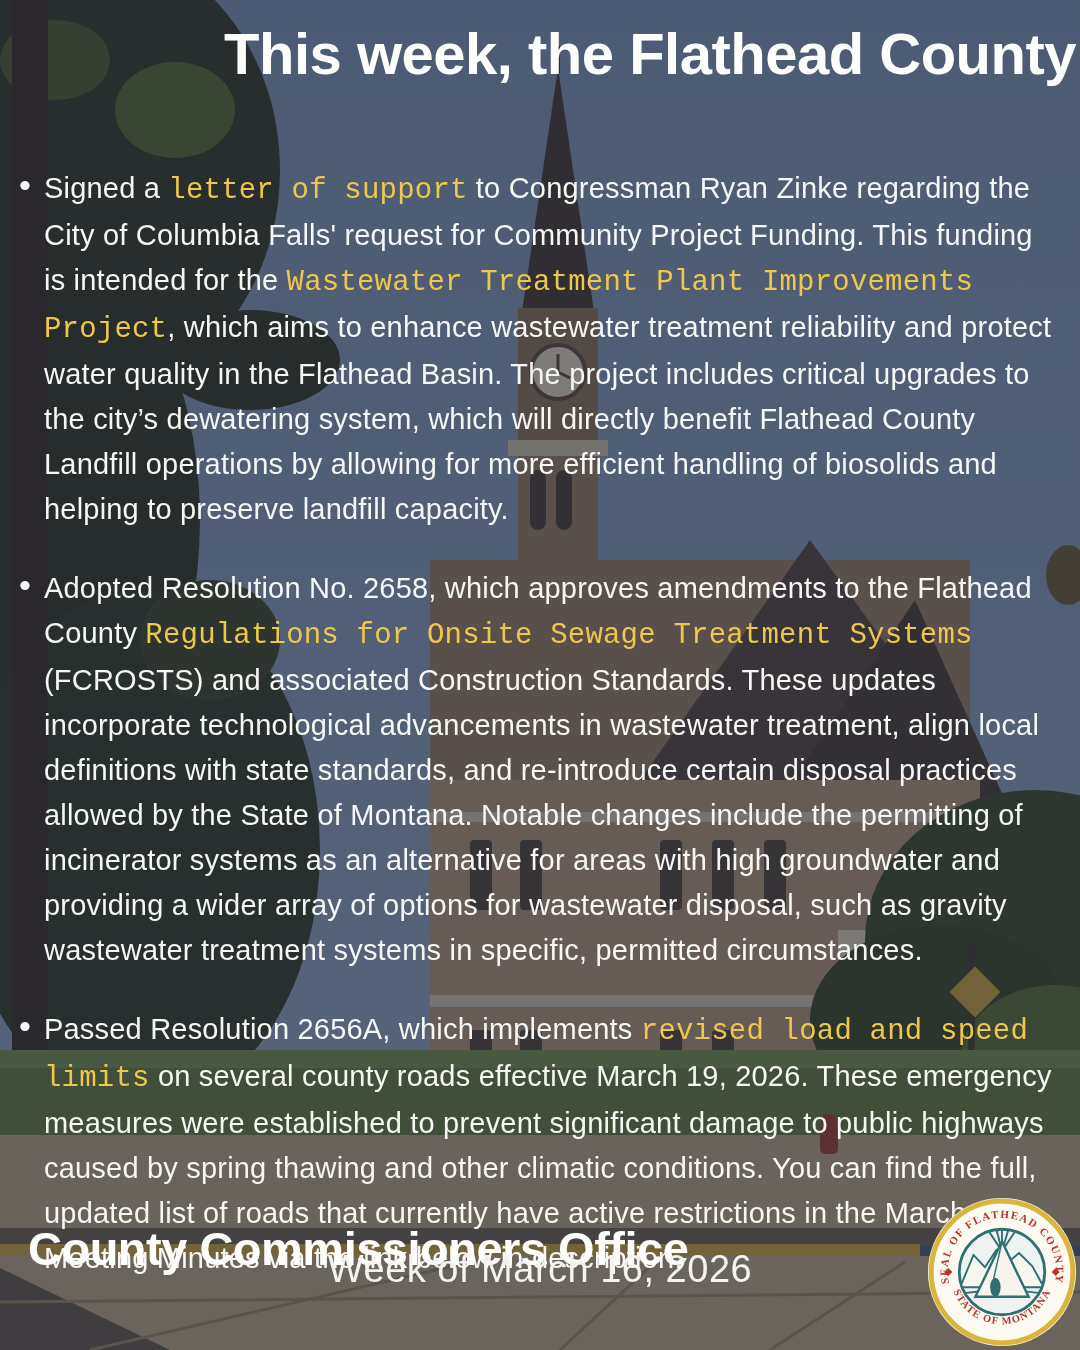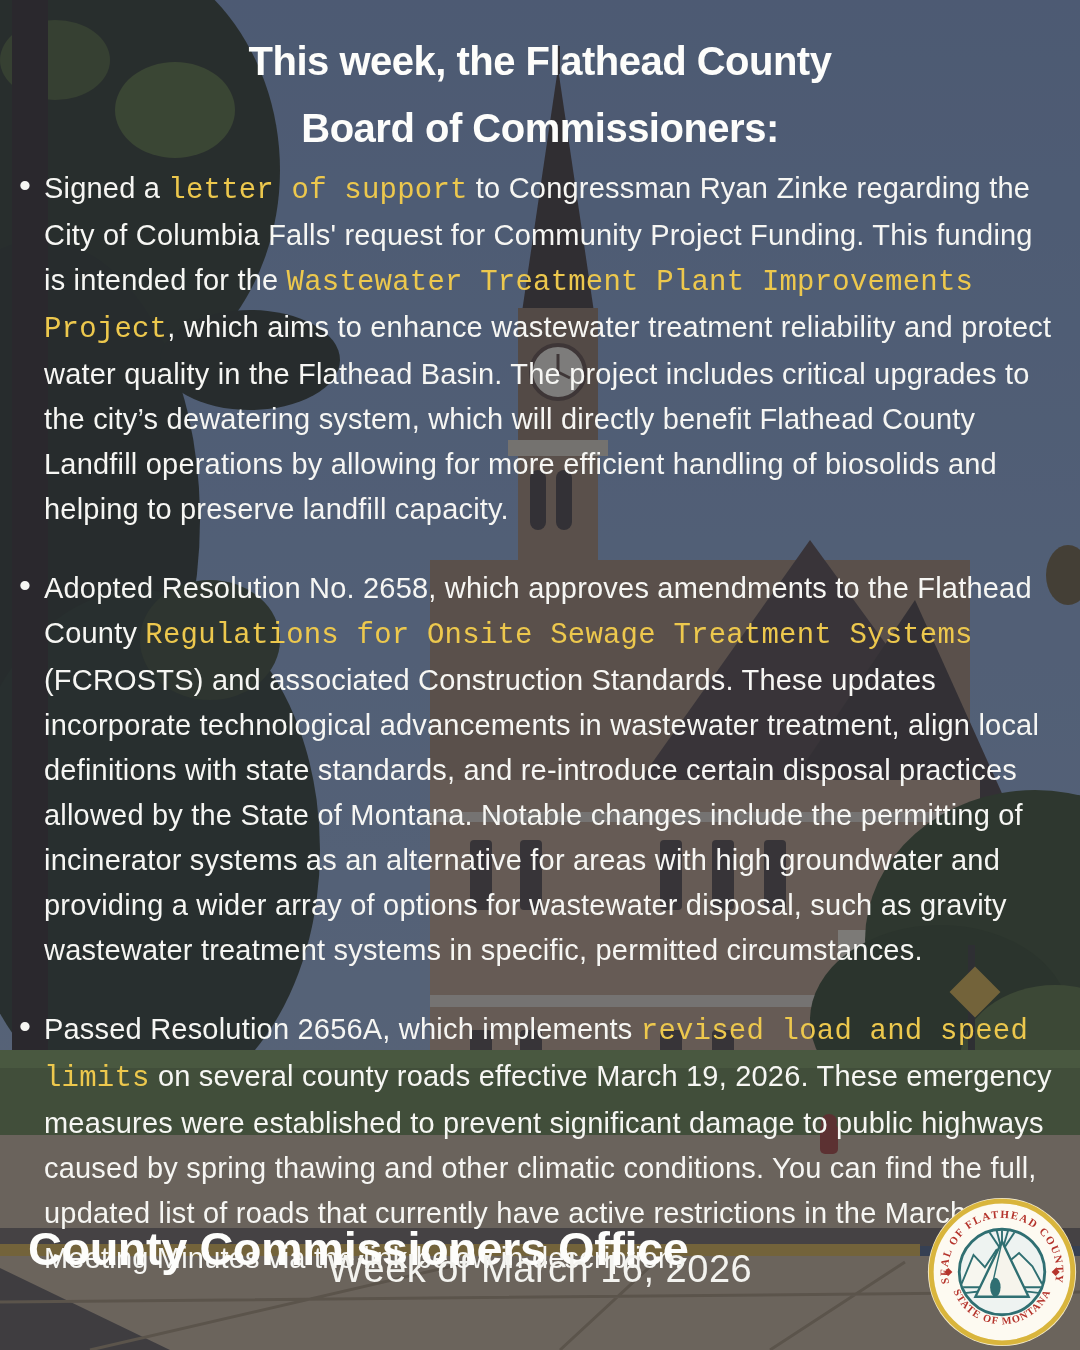--- a/index.html
+++ b/index.html
@@ -6,22 +6,22 @@
   body{
     width:1080px;height:1350px;position:relative;overflow:hidden;
     background:#4d5b73;
     font-family:"Liberation Sans", sans-serif;
     --hl:#edc84d; --txt:#f6f6f3;
   }
   .bg-svg{position:absolute;inset:0;display:block;}
   .overlay{position:absolute;inset:0;background:rgba(36,42,57,0.55);}
   .content{position:absolute;inset:0;color:var(--txt);}
   .title{
-    position:absolute;top:16px;left:0;right:0;margin:12px;
-    text-align:center;font-size:40px;line-height:67px;
+    position:absolute;top:16px;left:0;right:0;margin:4px;
+    text-align:right;font-size:58px;line-height:67px;
     font-weight:800;letter-spacing:-0.5px;color:#fdfdfb;
   }
   .title span{display:block;}
   .bullets{
     position:absolute;top:166px;left:24px;right:26px;
     margin:0;padding:0;list-style:none;
     font-size:29px;line-height:45px;letter-spacing:0.2px;color:var(--txt);
   }
   .bullet{position:relative;padding-left:20px;margin:0 0 34px 0;}
   .dot{position:absolute;left:-5px;top:-3px;font-size:34px;line-height:45px;}
@@ -132,21 +132,20 @@
     </g>
   </g>
 </svg>
 
 <div class="overlay"></div>
 
 <div class="content">
 
   <h1 class="title">
     <span>This week, the Flathead County</span>
-    <span>Board of Commissioners:</span>
   </h1>
 
   <ul class="bullets">
       <li class="bullet">
     <span class="dot">•</span>
     <span class="bullet-text"><span>Signed a </span><span class="hl">letter of support</span><span> to Congressman Ryan Zinke regarding the City of Columbia Falls' request for Community Project Funding. This funding is intended for the </span><span class="hl">Wastewater Treatment Plant Improvements Project</span><span>, which aims to enhance wastewater treatment reliability and protect water quality in the Flathead Basin. The project includes critical upgrades to the city’s dewatering system, which will directly benefit Flathead County Landfill operations by allowing for more efficient handling of biosolids and helping to preserve landfill capacity.</span></span>
   </li>
       <li class="bullet">
     <span class="dot">•</span>
     <span class="bullet-text"><span>Adopted Resolution No. 2658, which approves amendments to the Flathead County </span><span class="hl">Regulations for Onsite Sewage Treatment Systems</span><span> (FCROSTS) and associated Construction Standards. These updates incorporate technological advancements in wastewater treatment, align local definitions with state standards, and re-introduce certain disposal practices allowed by the State of Montana. Notable changes include the permitting of incinerator systems as an alternative for areas with high groundwater and providing a wider array of options for wastewater disposal, such as gravity wastewater treatment systems in specific, permitted circumstances.</span></span>

